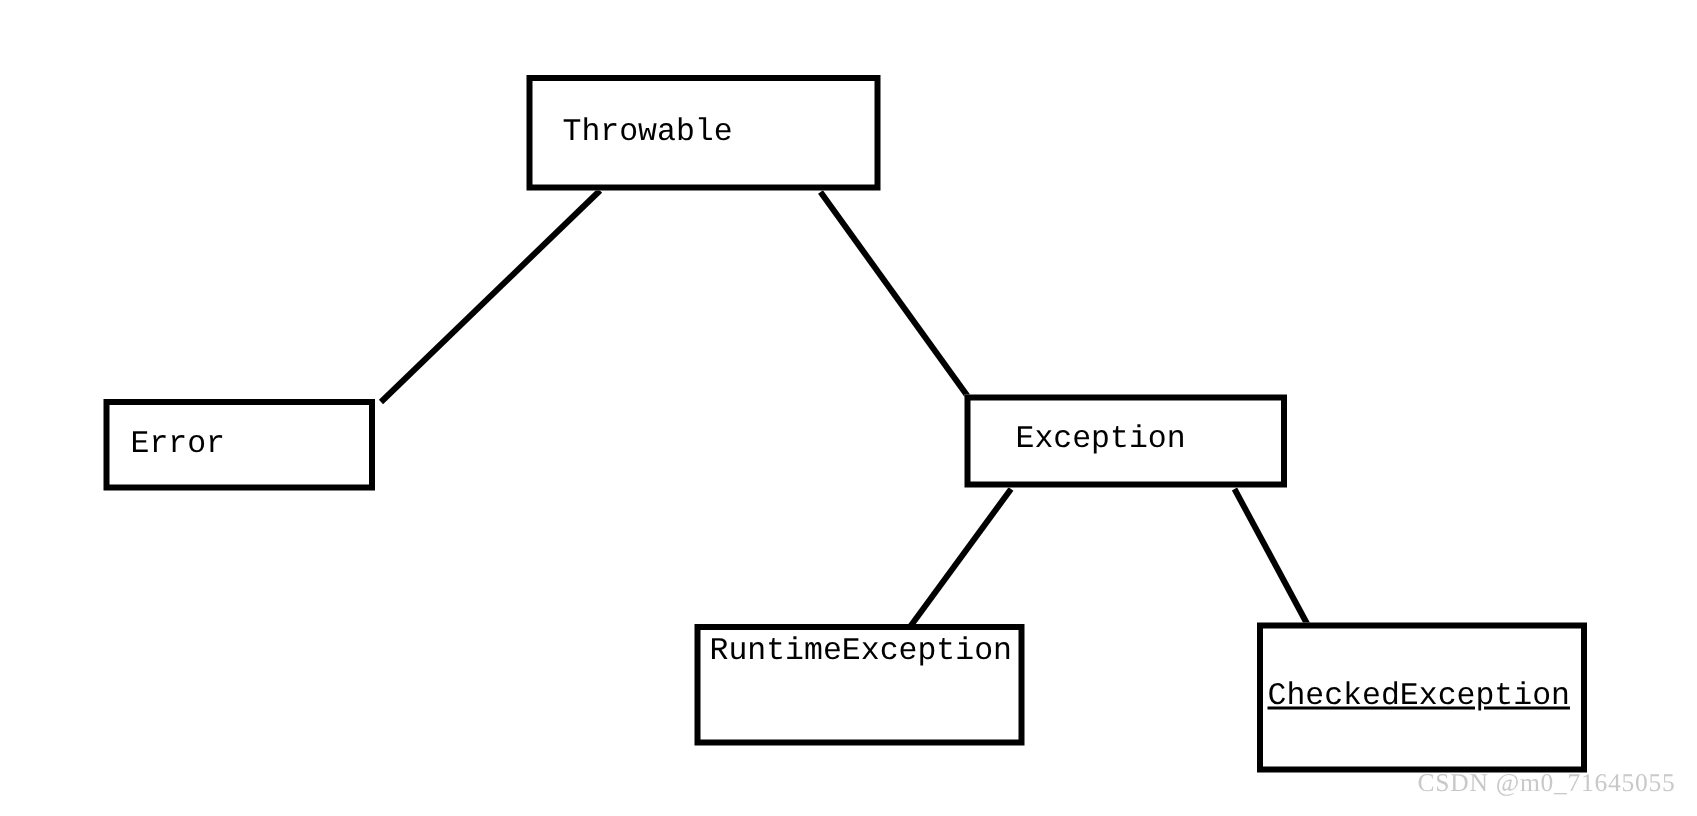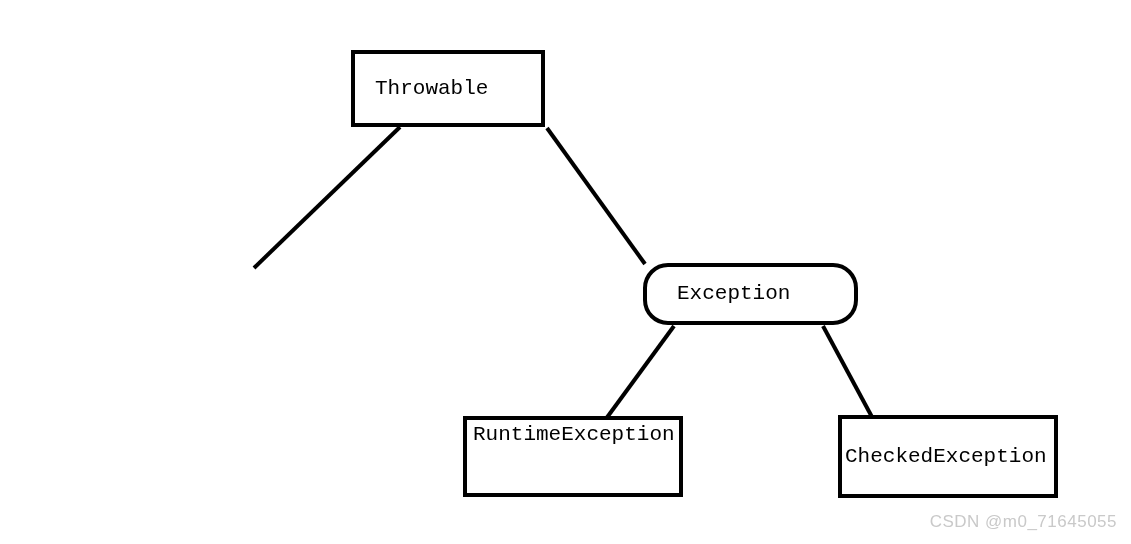--- a/index.html
+++ b/index.html
@@ -28,30 +28,30 @@
     border: 4px solid #000000;
     background: #ffffff;
     color: #000000;
     display: flex;
     flex-direction: column;
     justify-content: center;
     font-size: 21px;
     line-height: 30px;
     white-space: nowrap;
   }
-  .node-throwable { left: 351px; top: 50px;  width: 194px; height: 77px; padding-left: 20px; }
+  .node-throwable { left: 351px; top: 50px;  width: 236px; height: 77px; padding-left: 20px; }
   .node-error     { left: 69px;  top: 266px; width: 181px; height: 61px; padding-left: 14px; }
-  .node-exception { left: 643px; top: 263px; width: 215px; height: 62px; padding-left: 30px; border-radius: 25px; }
+  .node-exception { left: 643px; top: 263px; width: 215px; height: 62px; padding-left: 30px; }
   .node-runtime   { left: 463px; top: 416px; width: 220px; height: 81px; padding-left: 6px; justify-content: space-between;  }
-  .node-checked   { left: 838px; top: 415px; width: 220px; height: 83px; padding-left: 3px;  }
+  .node-checked   { left: 838px; top: 415px; width: 220px; height: 100px; padding-left: 3px; text-decoration: underline;  }
   .watermark {
     position: absolute;
     right: 14px;
     top: 512px;
-    font-family: Liberation Sans, sans-serif;
+    font-family: Liberation Serif, serif;
     font-size: 17px;
     color: #c9c9c9;
     letter-spacing: 0.5px;
   }
 </style>
 </head>
 <body>
 
 <div class="canvas">
 
@@ -59,20 +59,23 @@
     <line x1="400" y1="127" x2="254" y2="268" stroke="#000000" stroke-width="4"></line>
     <line x1="547" y1="128" x2="645" y2="264" stroke="#000000" stroke-width="4"></line>
     <line x1="674" y1="326" x2="600" y2="427" stroke="#000000" stroke-width="4"></line>
     <line x1="823" y1="326" x2="872" y2="417" stroke="#000000" stroke-width="4"></line>
   </svg>
 
   <div class="node node-throwable">
     <span>Throwable</span>
   </div>
 
+  <div class="node node-error">
+    <span>Error</span>
+  </div>
 
   <div class="node node-exception">
     <span>Exception</span>
   </div>
 
   <div class="node node-runtime">
     <span>RuntimeException</span>
   </div>
 
   <div class="node node-checked">

